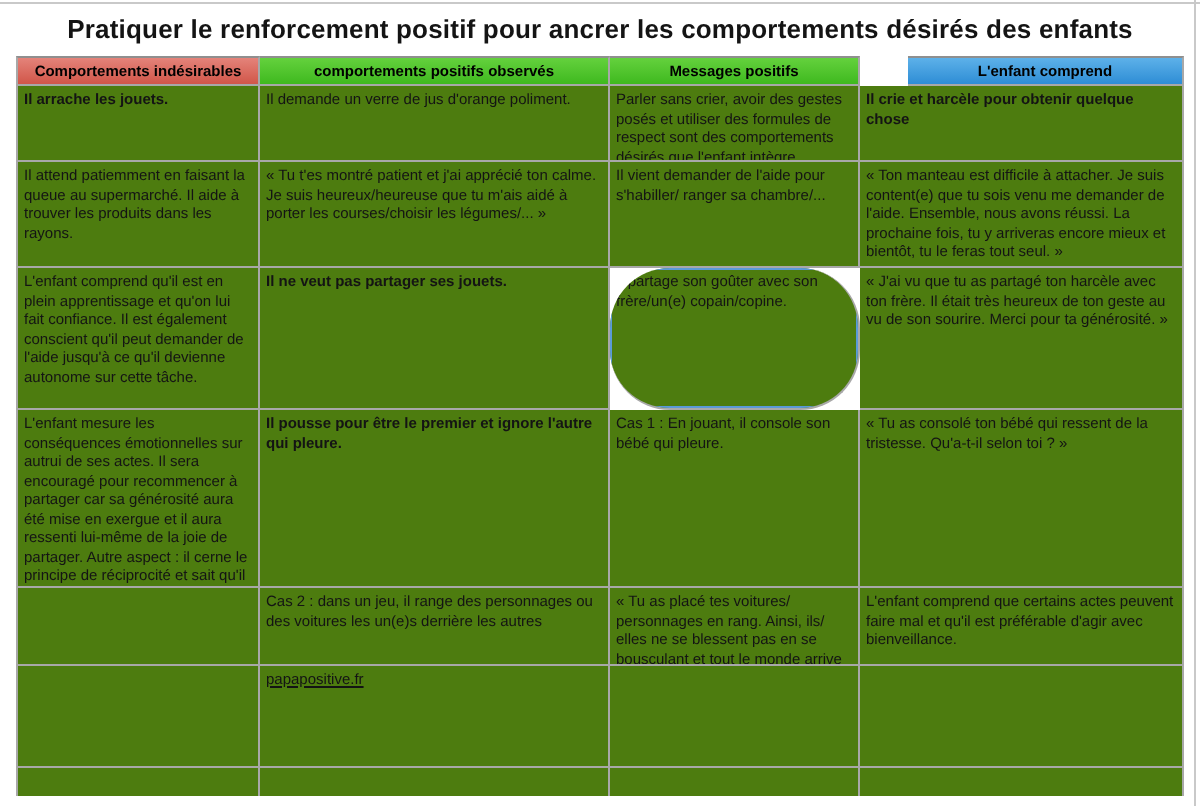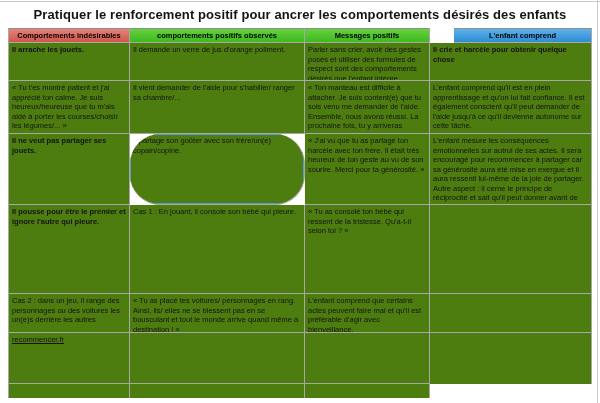--- a/index.html
+++ b/index.html
@@ -75,20 +75,21 @@
   <div class="hdr hdr-red">Comportements indésirables</div>
   <div class="hdr hdr-green">comportements positifs observés</div>
   <div class="hdr hdr-green">Messages positifs</div>
   <div class="hdr hdr-blue">L'enfant comprend</div>
 
   <div class="cell b">Il arrache les jouets.</div>
   <div class="cell">Il demande un verre de jus d'orange poliment.</div>
   <div class="cell">Parler sans crier, avoir des gestes posés et utiliser des formules de respect sont des comportements désirés que l'enfant intègre progressivement.</div>
 
   <div class="cell b">Il crie et harcèle pour obtenir quelque chose</div>
+  <div class="cell">Il attend patiemment en faisant la queue au supermarché. Il aide à trouver les produits dans les rayons.</div>
   <div class="cell">« Tu t'es montré patient et j'ai apprécié ton calme. Je suis heureux/heureuse que tu m'ais aidé à porter les courses/choisir les légumes/... »</div>
 
   <div class="cell">Il vient demander de l'aide pour s'habiller/ ranger sa chambre/...</div>
   <div class="cell">« Ton manteau est difficile à attacher. Je suis content(e) que tu sois venu me demander de l'aide. Ensemble, nous avons réussi. La prochaine fois, tu y arriveras encore mieux et bientôt, tu le feras tout seul. »</div>
   <div class="cell">L'enfant comprend qu'il est en plein apprentissage et qu'on lui fait confiance. Il est également conscient qu'il peut demander de l'aide jusqu'à ce qu'il devienne autonome sur cette tâche.</div>
 
   <div class="cell b">Il ne veut pas partager ses jouets.</div>
   <div class="cell sel">
     <span>Il partage son goûter avec son frère/un(e) copain/copine.</span>
     <span class="sel-ring"></span>
@@ -101,21 +102,21 @@
   <div class="cell b">Il pousse pour être le premier et ignore l'autre qui pleure.</div>
   <div class="cell">Cas 1 : En jouant, il console son bébé qui pleure.</div>
   <div class="cell">« Tu as consolé ton bébé qui ressent de la tristesse. Qu'a-t-il selon toi ? »</div>
 
   <div class="cell b"></div>
   <div class="cell">Cas 2 : dans un jeu, il range des personnages ou des voitures les un(e)s derrière les autres</div>
   <div class="cell">« Tu as placé tes voitures/ personnages en rang. Ainsi, ils/ elles ne se blessent pas en se bousculant et tout le monde arrive quand même à destination ! »</div>
   <div class="cell">L'enfant comprend que certains actes peuvent faire mal et qu'il est préférable d'agir avec bienveillance.</div>
 
   <div class="cell"></div>
-  <div class="cell link-text">recommencer.fr</div>
+  <div class="cell link-text">papapositive.fr</div>
   <div class="cell"></div>
   <div class="cell"></div>
 
   <div class="cell cut"></div>
   <div class="cell cut"></div>
   <div class="cell cut"></div>
   <div class="cell cut"></div>
 </div>
 
 </body></html>

